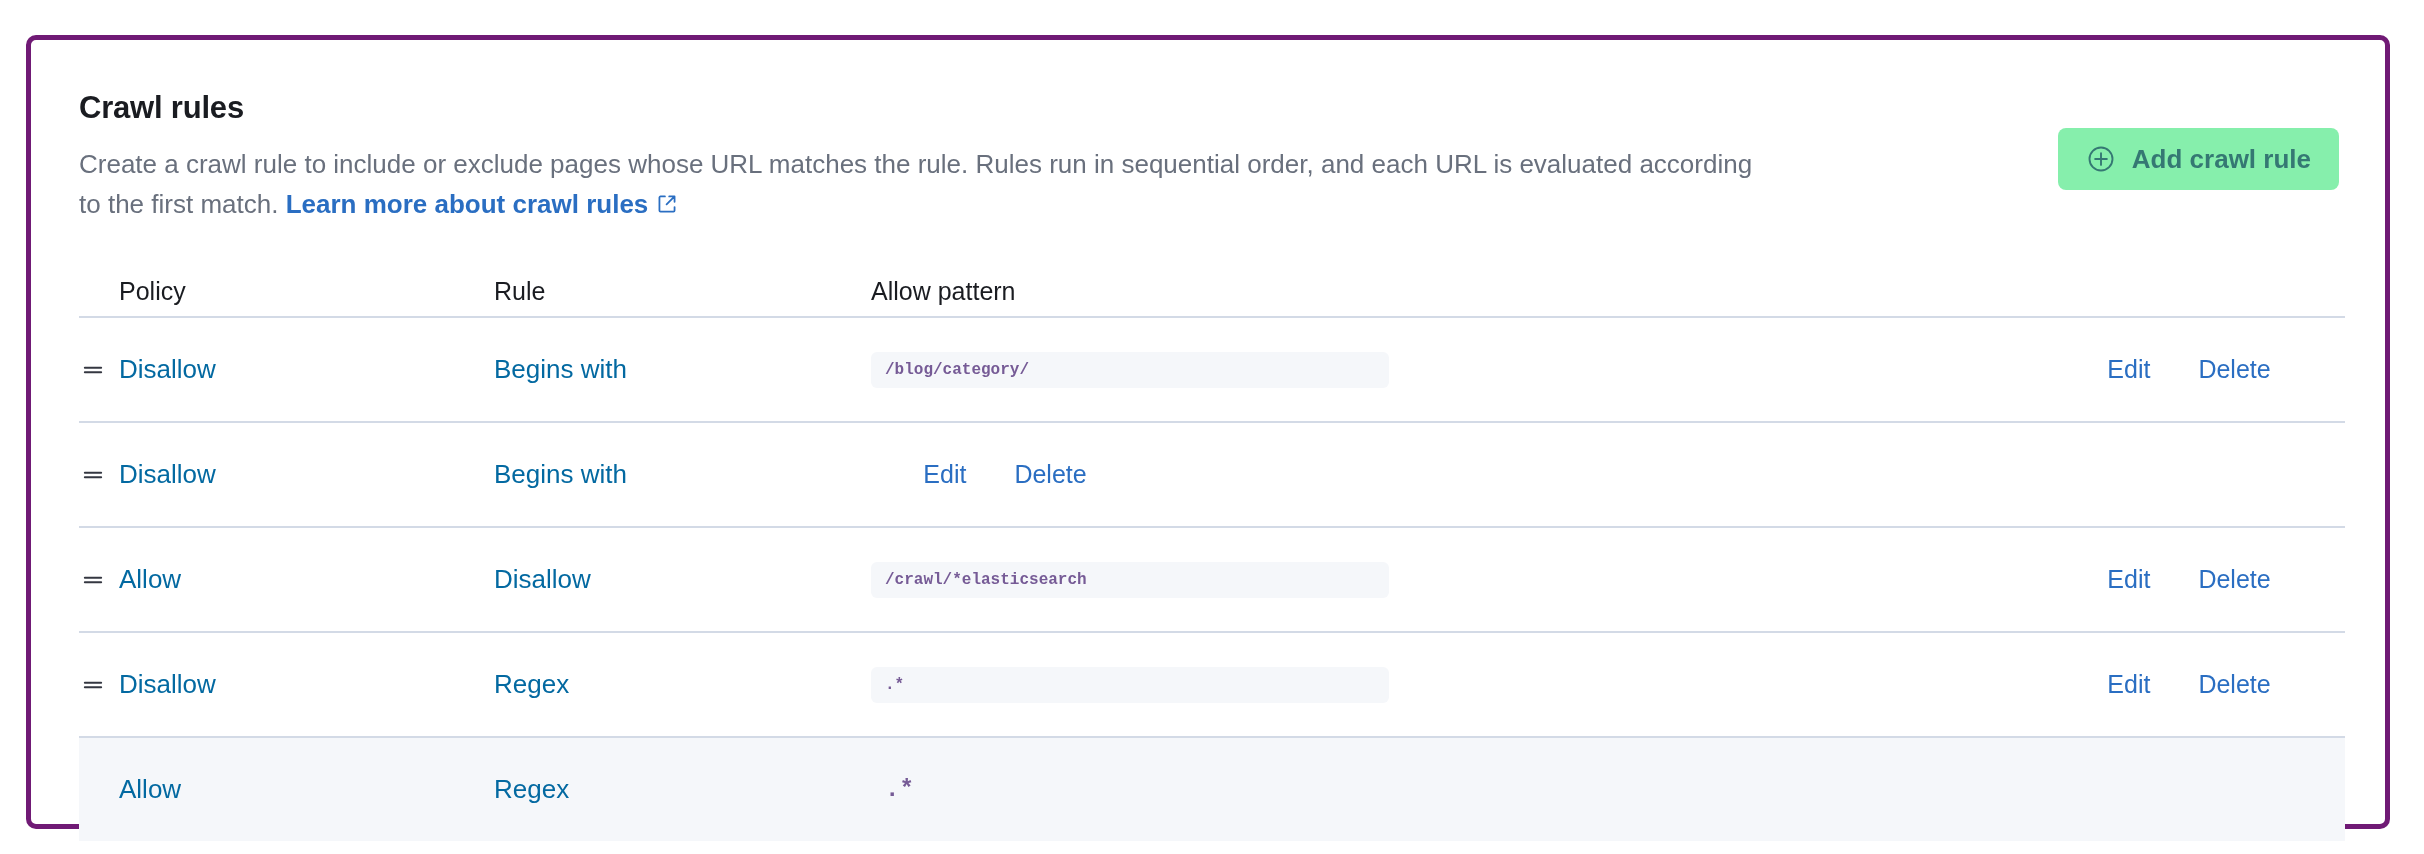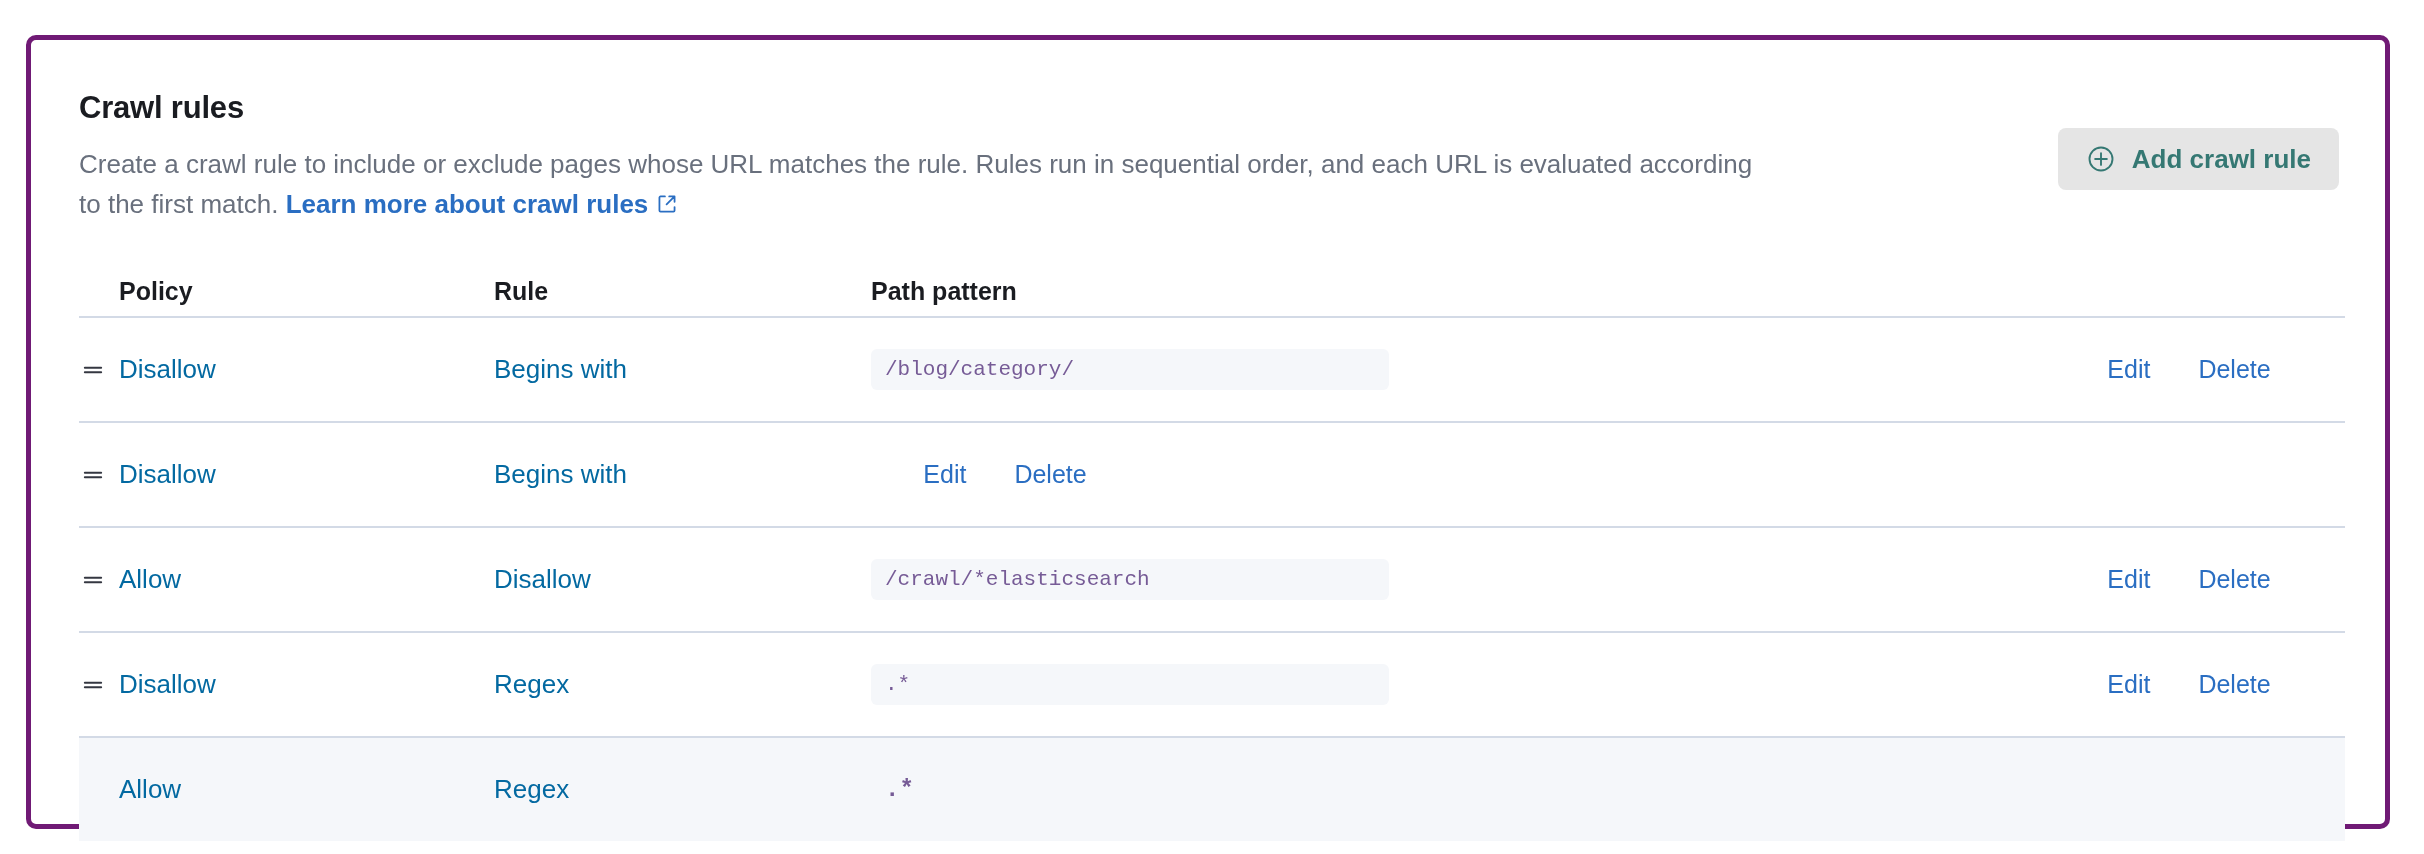--- a/index.html
+++ b/index.html
@@ -69,21 +69,21 @@
 
   .add-btn {
     position: absolute;
     right: 46px;
     top: 88px;
     height: 62px;
     display: flex;
     align-items: center;
     gap: 16px;
     padding: 0 28px;
-    background: #e5e5e5;
+    background: #86efac;
     color: #357873;
     border: none;
     border-radius: 8px;
     font-family: "Liberation Sans", sans-serif;
     font-size: 26px;
     font-weight: bold;
     cursor: pointer;
   }
   .add-btn .plus-icon { display: flex; align-items: center; }
 
@@ -113,42 +113,42 @@
   }
 
   .c-handle { width: 40px; flex: 0 0 40px; display: flex; align-items: center; }
   .c-policy { width: 375px; flex: 0 0 375px; }
   .c-rule   { width: 377px; flex: 0 0 377px; }
   .c-path   { flex: 1 1 auto; min-width: 0; }
   .c-actions{ width: 290px; flex: 0 0 290px; display: flex; justify-content: center; gap: 48px; padding-right: 22px; box-sizing: border-box; }
 
   .th {
     font-size: 25px;
-    font-weight: bold;
+    font-weight: normal;
     color: #1a1c21;
     padding-bottom: 10px;
     margin-top: 43px;
   }
   .td {
     font-size: 26px;
     color: #0369a1;
   }
 
   .grab-icon { cursor: grab; display: flex; align-items: center; }
 
   .pill {
     display: inline-block;
     box-sizing: border-box;
     width: 518px;
     padding: 9px 14px;
     background: #F5F7FA;
     border-radius: 6px;
     font-family: "Liberation Mono", monospace;
-    font-size: 21px;
-    font-weight: normal;
+    font-size: 16px;
+    font-weight: bold;
     color: #765B96;
   }
   .plain-code {
     display: inline-block;
     padding-left: 14px;
     font-family: "Liberation Mono", monospace;
     font-size: 24px;
     font-weight: bold;
     color: #765B96;
   }
@@ -183,21 +183,21 @@
       </svg>
     </span>
     <span>Add crawl rule</span>
   </button>
 
   <div class="table">
     <div class="thead">
       <div class="c-handle"></div>
       <div class="c-policy th">Policy</div>
       <div class="c-rule th">Rule</div>
-      <div class="c-path th">Path pattern</div>
+      <div class="c-path th">Allow pattern</div>
       <div class="c-actions"></div>
     </div>
     <div id="rows-container">
           <div class="tr">
             <div class="c-handle">
               <span class="grab-icon">
                 <svg width="28" height="28" viewBox="0 0 24 24">
                   <path d="M5 10h14M5 14h14" stroke="#343741" stroke-width="1.7" stroke-linecap="round"></path>
                 </svg>
               </span>

